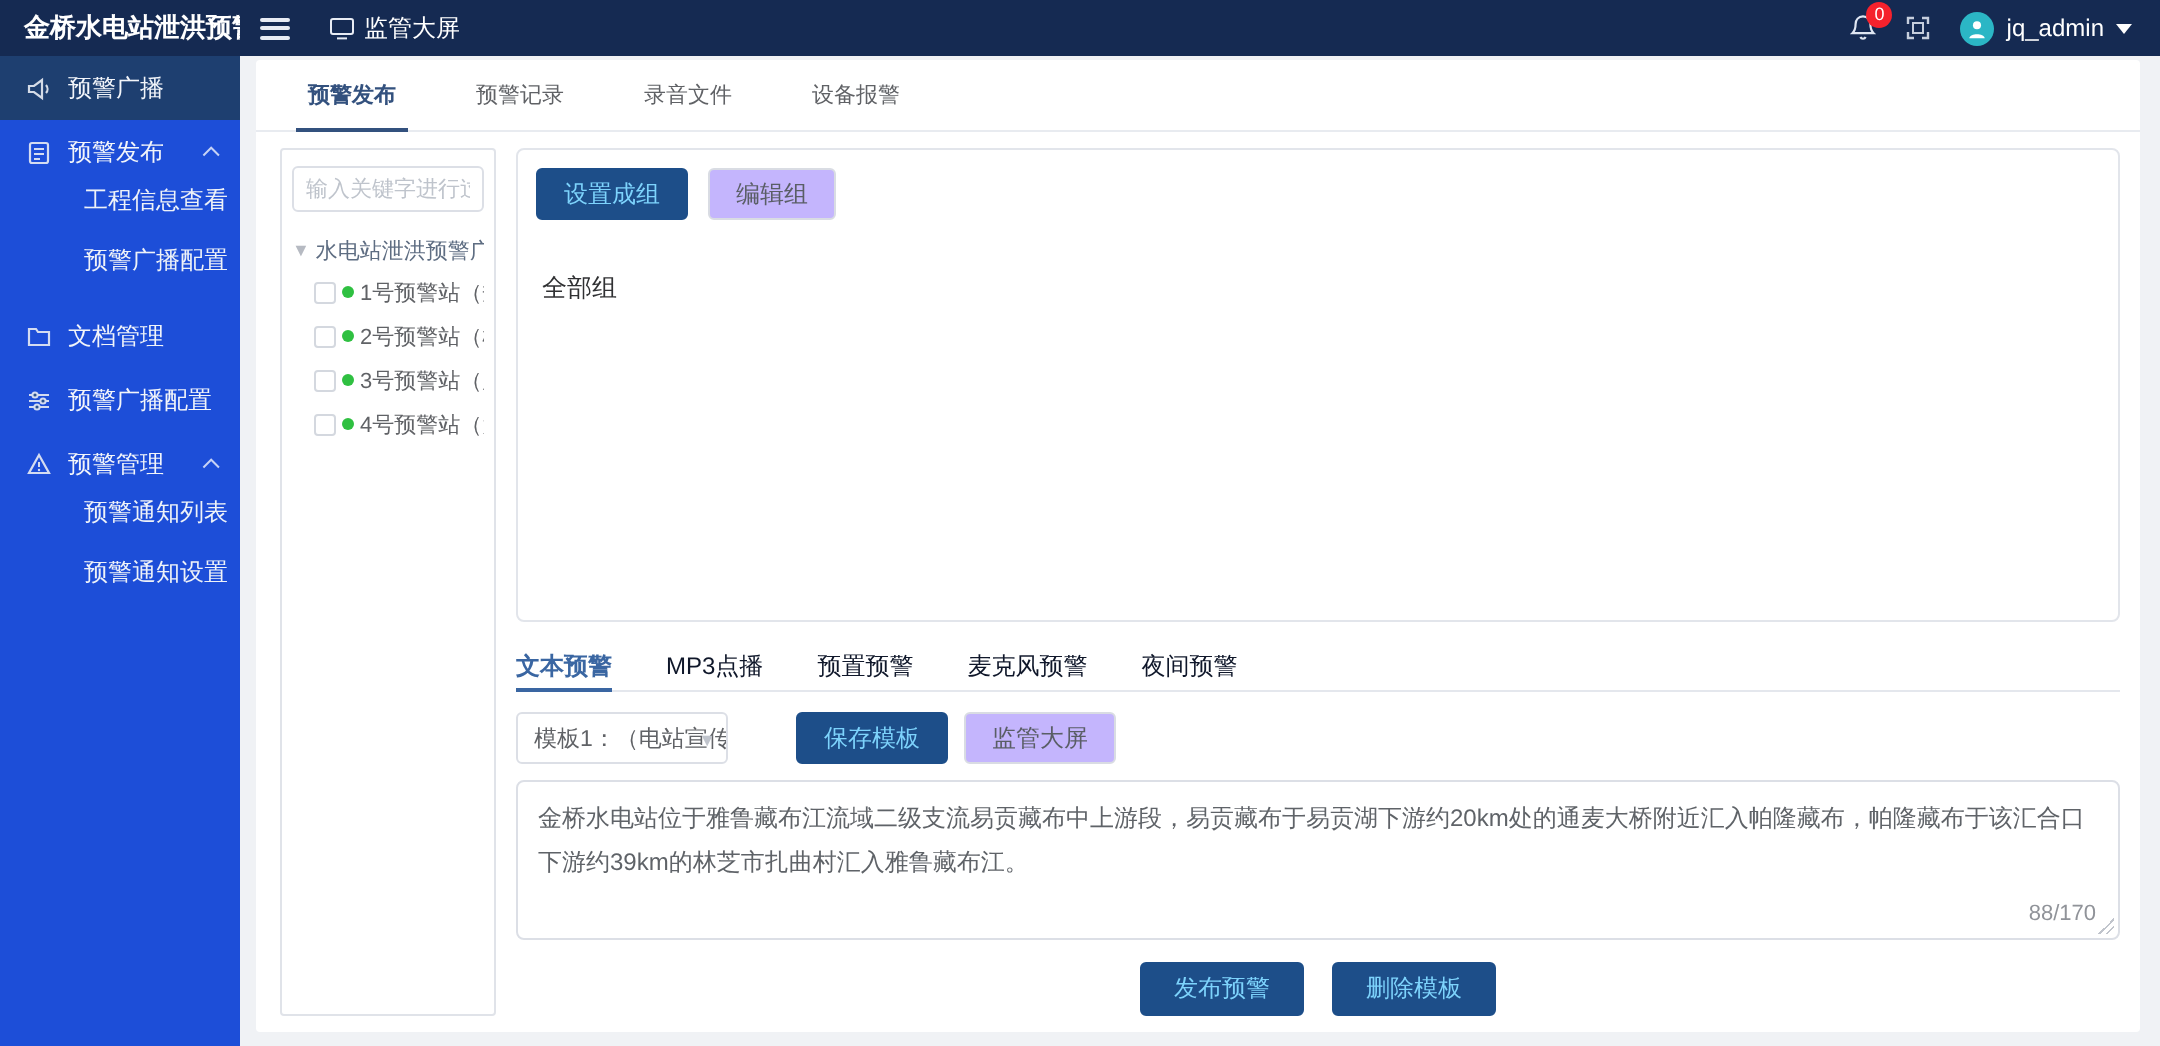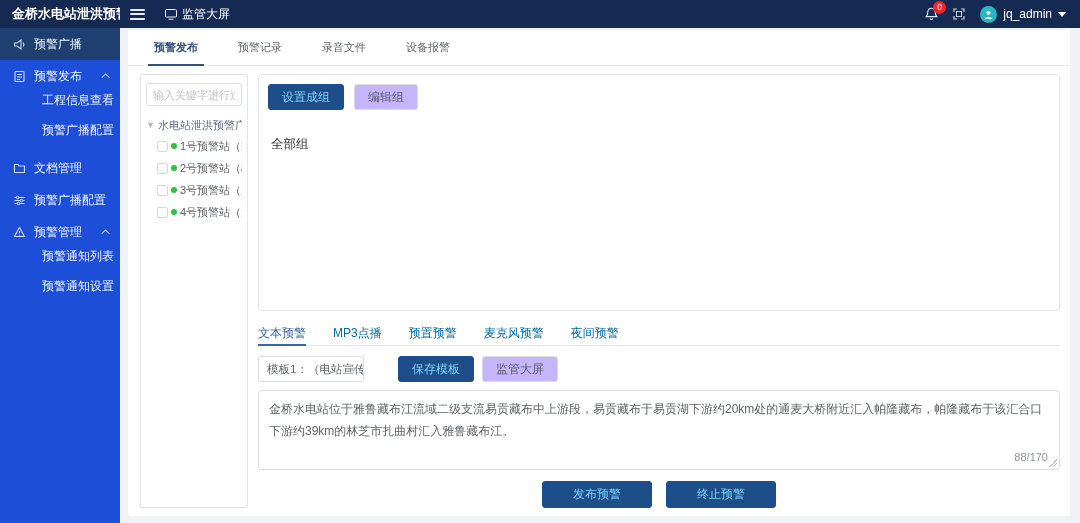--- a/index.html
+++ b/index.html
@@ -56,37 +56,37 @@
   .right-panel { flex:1; display:flex; flex-direction:column; min-width:0; }
   .group-box { flex:1; border:1px solid #e2e5eb; border-radius:4px; padding:9px 9px; min-height:0; }
   .btn { height:26px; padding:0 13px; border-radius:3px; font-size:12px; cursor:pointer; font-family:inherit; }
   .btn-primary { background:#1d4e89; border:1px solid #1d4e89; color:#7dd3fc; }
   .btn-plain { background:#c4b5fd; border:1px solid #d9dce3; color:#5a5e66; }
   .group-actions { display:flex; gap:10px; }
   .all-group { margin-top:26px; font-size:12.5px; color:#303133; padding-left:3px; }
 
   .warning-section { flex:none; margin-top:10px; }
   .w-tabs { display:flex; gap:27px; border-bottom:1px solid #e4e7ed; height:25px; }
-  .w-tab { display:flex; align-items:center; position:relative; font-size:12px; color:#0369a1; cursor:pointer; }
-  .w-tab.active { color:#3a66a2; }
+  .w-tab { display:flex; align-items:center; position:relative; font-size:12px; color:#0f172a; cursor:pointer; }
+  .w-tab.active { color:#3a66a2;font-weight:bold; }
   .w-tab.active::after { content:""; position:absolute; left:0; right:0; bottom:-1px; height:2px; background:#3a66a2; }
 
   .controls { margin-top:10px; display:flex; align-items:center; }
   .select { width:106px; height:26px; border:1px solid #dcdfe6; border-radius:3px; position:relative; display:flex; align-items:center; padding:0 16px 0 8px; font-size:11.5px; color:#606266; cursor:pointer; white-space:nowrap; overflow:hidden; }
   .select-caret { position:absolute; right:5px; top:8px; color:#c0c4cc; font-size:9px; }
   .ml34 { margin-left:34px; } .ml8 { margin-left:8px; }
 
   .ta-wrap { position:relative; margin-top:8px; }
   .ta { width:100%; height:80px; border:1px solid #dcdfe6; border-radius:4px; padding:8px 10px 16px; font-size:12px; line-height:1.8; color:#5f6368; font-family:inherit; resize:none; outline:none; display:block; }
   .char-count { position:absolute; right:12px; bottom:7px; font-size:11px; color:#909399; background:#fff; padding-left:4px; }
   .resize-handle { position:absolute; right:3px; bottom:3px; width:8px; height:8px; cursor:nwse-resize;
     background:linear-gradient(135deg, transparent 0 50%, #c0c4cc 50% 57%, transparent 57% 72%, #c0c4cc 72% 79%, transparent 79%); }
 
   .publish-row { display:flex; justify-content:center; gap:14px; margin-top:11px; }
-  .btn-lg { height:27px; padding:0 30px; }
+  .btn-lg { height:27px; padding:0 16px; }
 
   svg { display:block; }
 </style>
 </head>
 <body>
 
 <div class="app">
 
   <div class="header">
     <div class="logo">金桥水电站泄洪预警...</div>
@@ -292,21 +292,21 @@
               </div>
 
               <div class="ta-wrap">
                 <textarea class="ta" style="">金桥水电站位于雅鲁藏布江流域二级支流易贡藏布中上游段，易贡藏布于易贡湖下游约20km处的通麦大桥附近汇入帕隆藏布，帕隆藏布于该汇合口下游约39km的林芝市扎曲村汇入雅鲁藏布江。</textarea>
                 <span class="char-count">88/170</span>
                 <span class="resize-handle"></span>
               </div>
 
               <div class="publish-row">
                 <button class="btn btn-primary btn-lg">发布预警</button>
-                <button class="btn btn-primary btn-lg">终止预警</button>
+                <button class="btn btn-primary btn-lg">删除模板</button>
               </div>
             </div>
           </div>
         </div>
 
       </div>
     </div>
   </div>
 </div>
 

